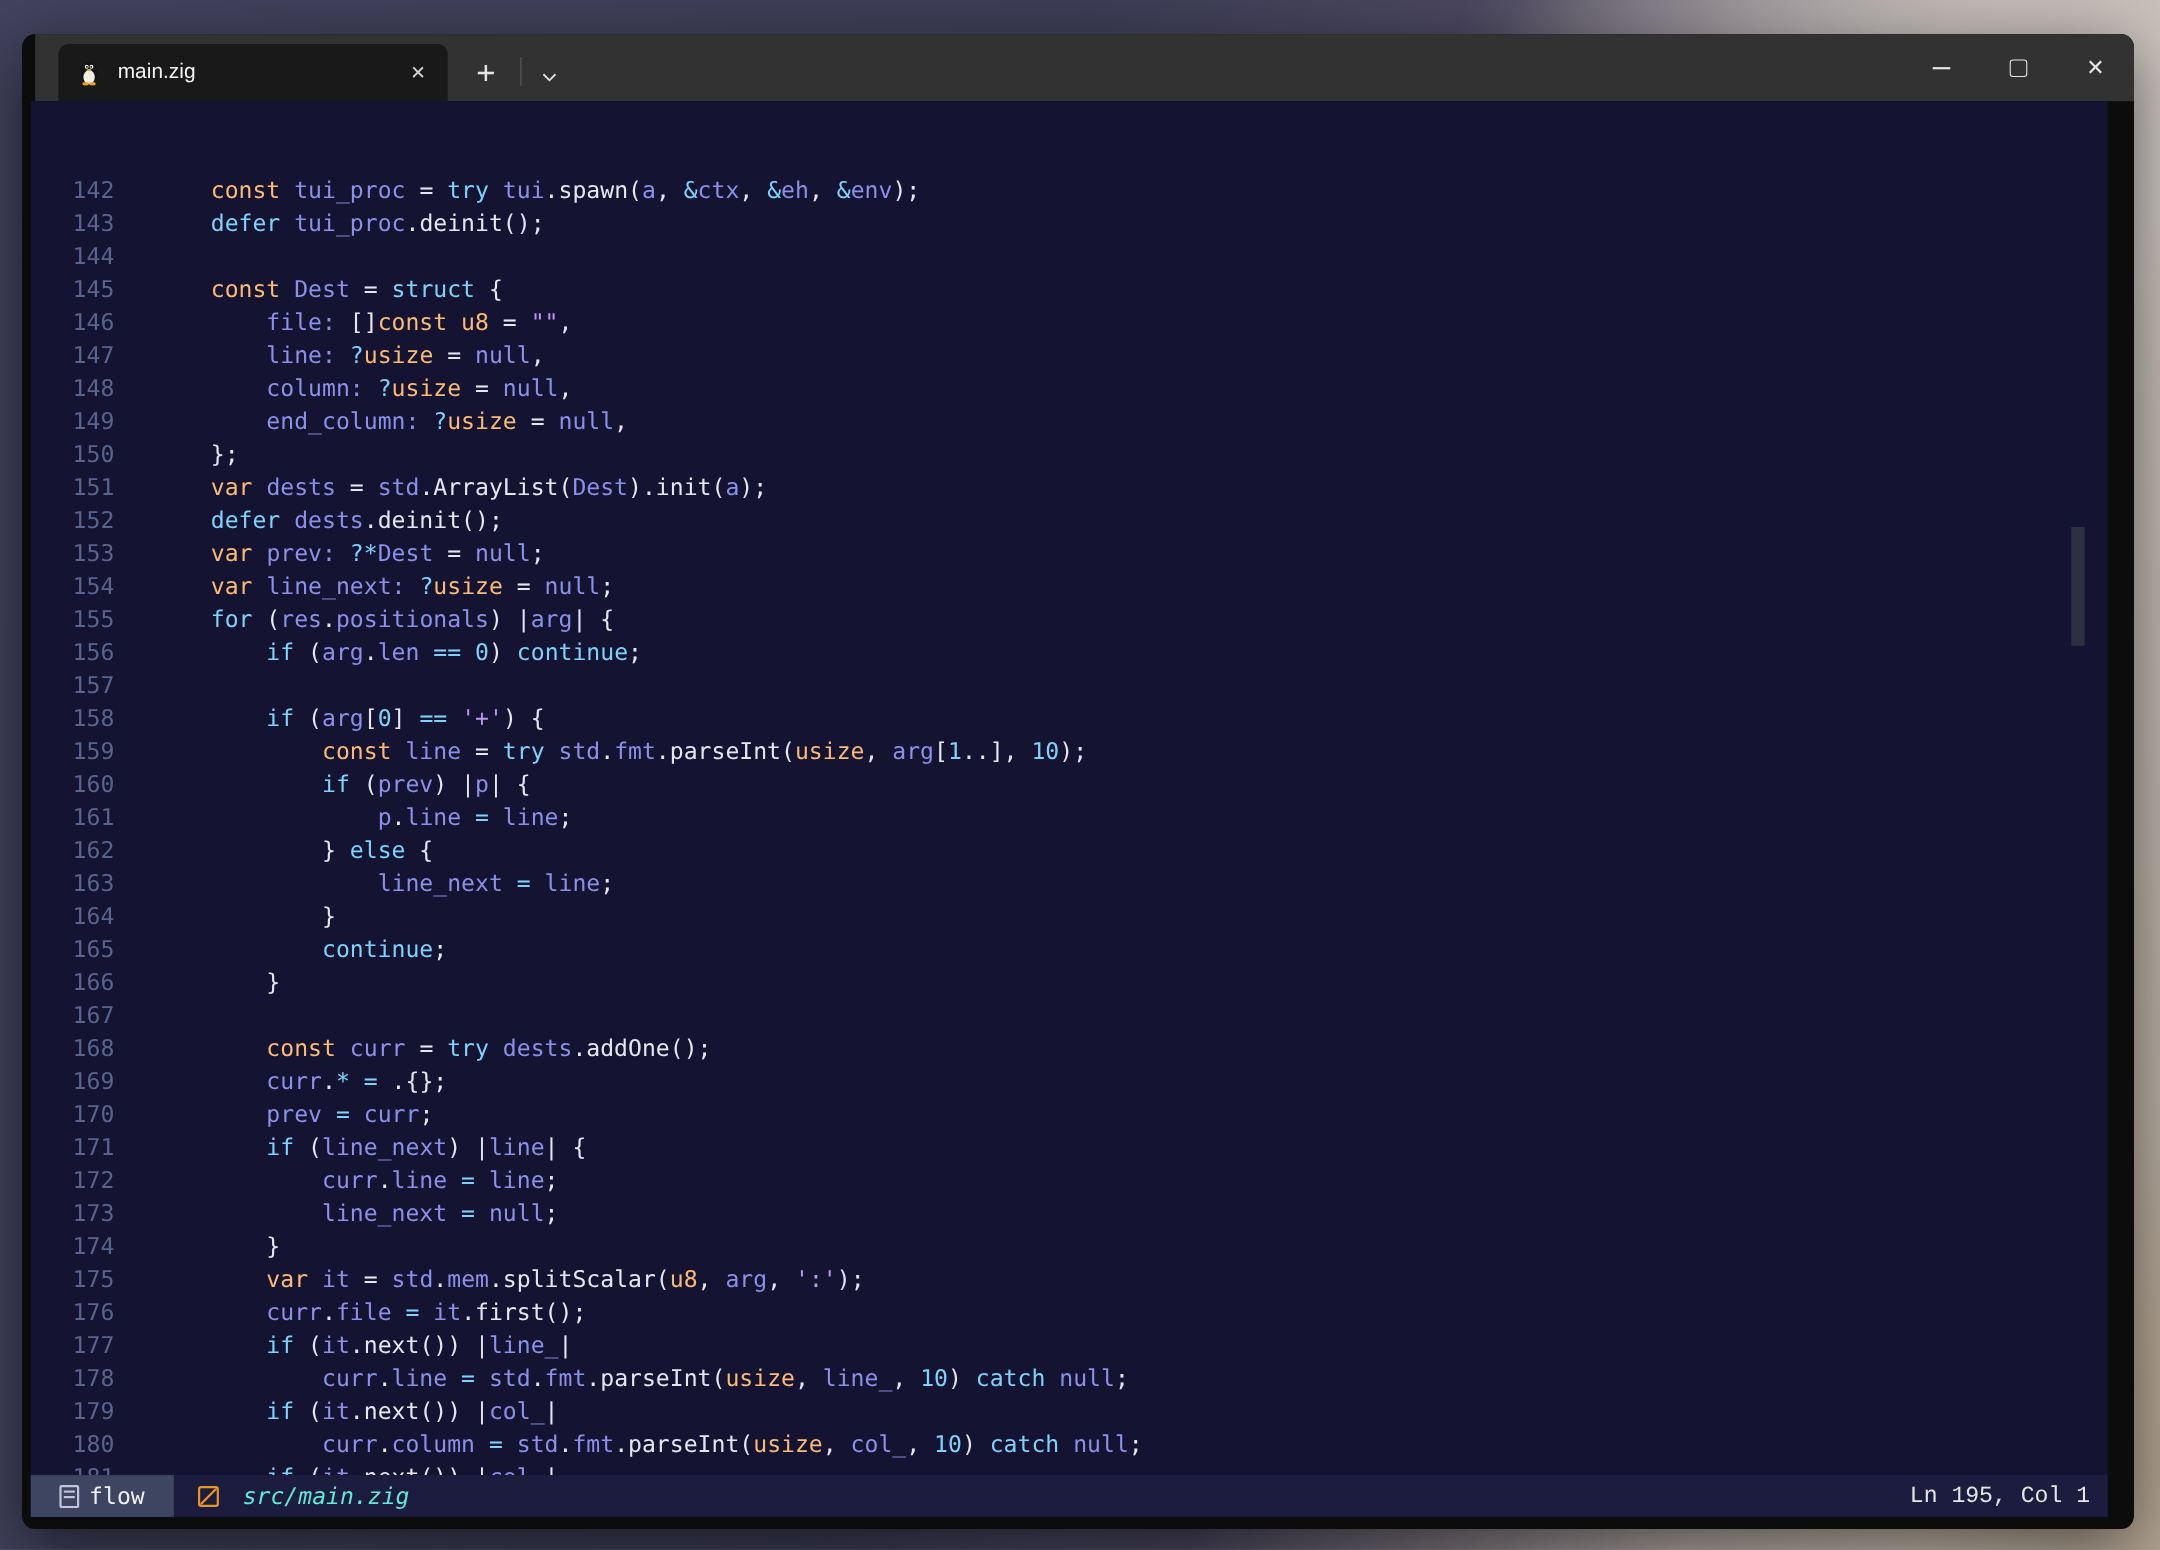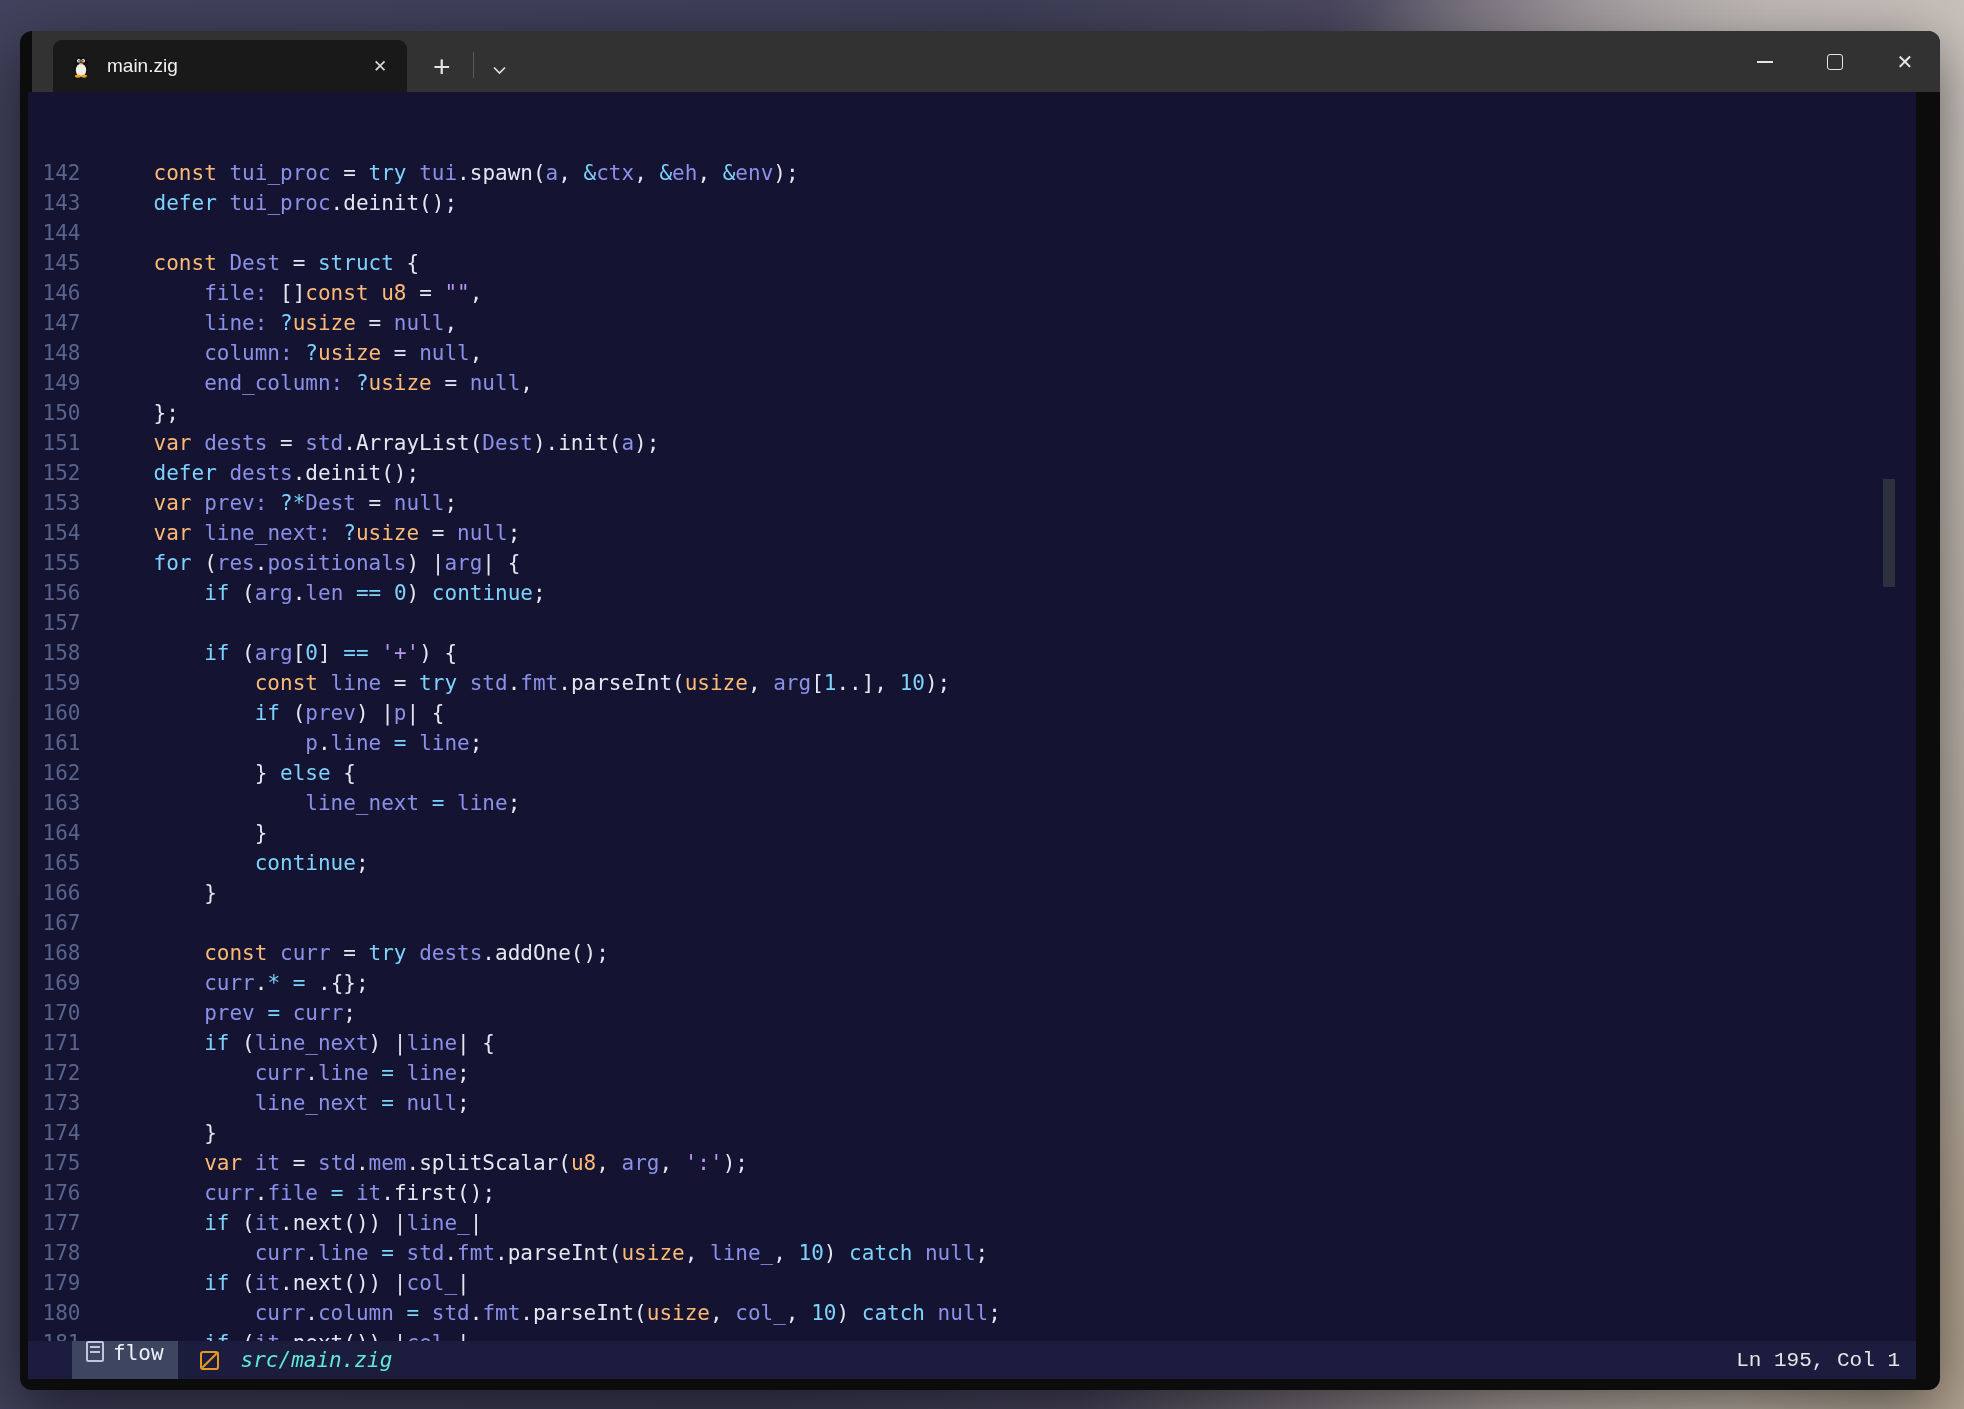--- a/index.html
+++ b/index.html
@@ -39,32 +39,32 @@
   .terminal{
     position:absolute;left:8px;top:61px;width:1888px;height:1287px;
     background:#141432;display:flex;flex-direction:column;
   }
   .code-area{
     flex:1;overflow:hidden;padding-top:6px;
     font-family:"DejaVu Sans Mono", monospace;font-size:21px;line-height:30px;
     white-space:pre;
   }
   .code-line{height:30px;}
-  .ln{display:inline-block;width:67px;margin-right:8px;text-align:center;color:#59648c;}
+  .ln{display:inline-block;width:67px;margin-right:8px;text-align:left;color:#59648c;padding-left:38px;}
   .tk-w{color:#e6e6f2;}   
   .tk-c{color:#fdba74;}   
   .tk-m{color:#7dd3fc;margin-top:20px;}   
   .tk-p{color:#8b90e8;}   
   .tk-s{color:#bb95f2;}   
   
   .statusbar{
     height:38px;background:#1c1c3f;display:flex;align-items:center;
     font-family:"DejaVu Sans Mono", monospace;font-size:21px;color:#d6daea;
   }
-  .flow-chip{height:100%;background:#3d4560;display:flex;gap:9px;padding:0 14px;box-sizing:border-box;margin-left:44px;}
+  .flow-chip{height:100%;background:#3d4560;display:flex;align-items:center;gap:9px;padding:0 26px;box-sizing:border-box;}
   .doc-icon{width:14px;height:17px;border:2px solid #c2c6da;border-radius:2px;position:relative;}
   .doc-icon::before{content:"";position:absolute;left:2px;right:2px;top:3px;height:2px;background:#c2c6da;box-shadow:0 5px 0 #c2c6da;}
   .flow-label{color:#eef0f8;}
   .mod-icon{width:15px;height:15px;border:2px solid #e89820;border-radius:3px;position:relative;overflow:hidden;margin-left:22px;flex:0 0 auto;}
   .mod-icon::before{content:"";position:absolute;width:2px;height:26px;background:#e89820;left:6.5px;top:-5px;transform:rotate(45deg);}
   .file-label{margin-left:22px;font-style:italic;color:#5eead4;}
   .pos-label{margin-left:auto;margin-right:16px;color:#e5e5e5;font-family:Liberation Mono, monospace;}
   
   .scroll-thumb{position:absolute;right:45px;top:448px;width:12px;height:108px;background:#2c3140;}
 </style>

